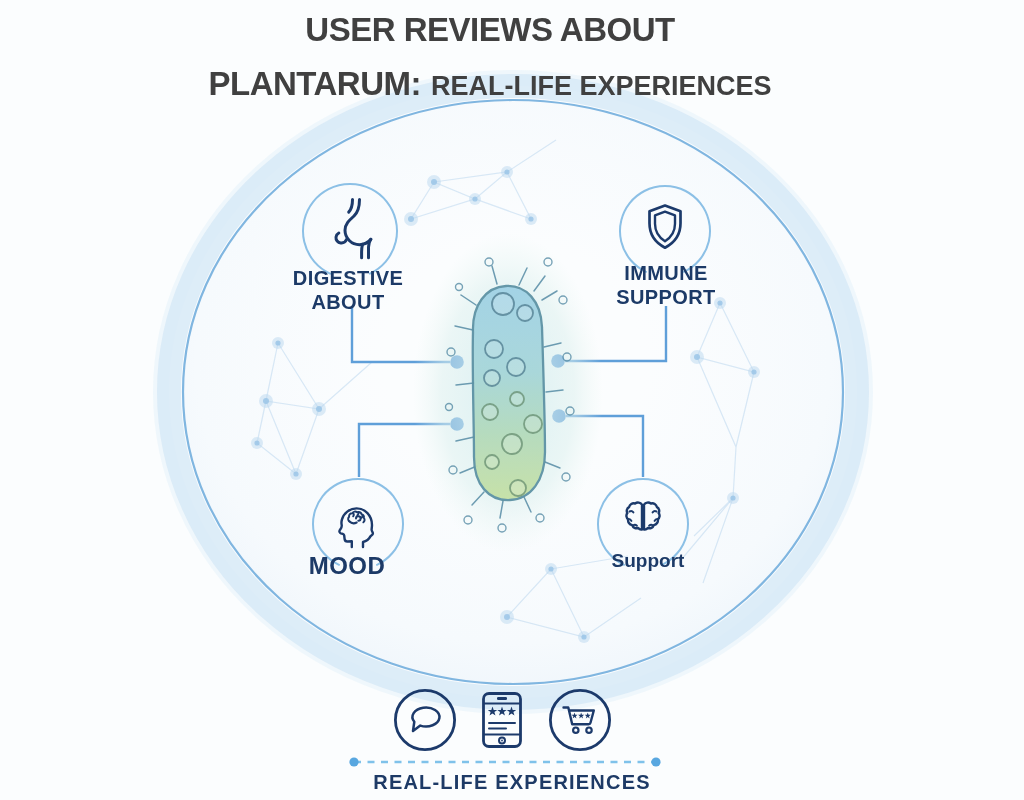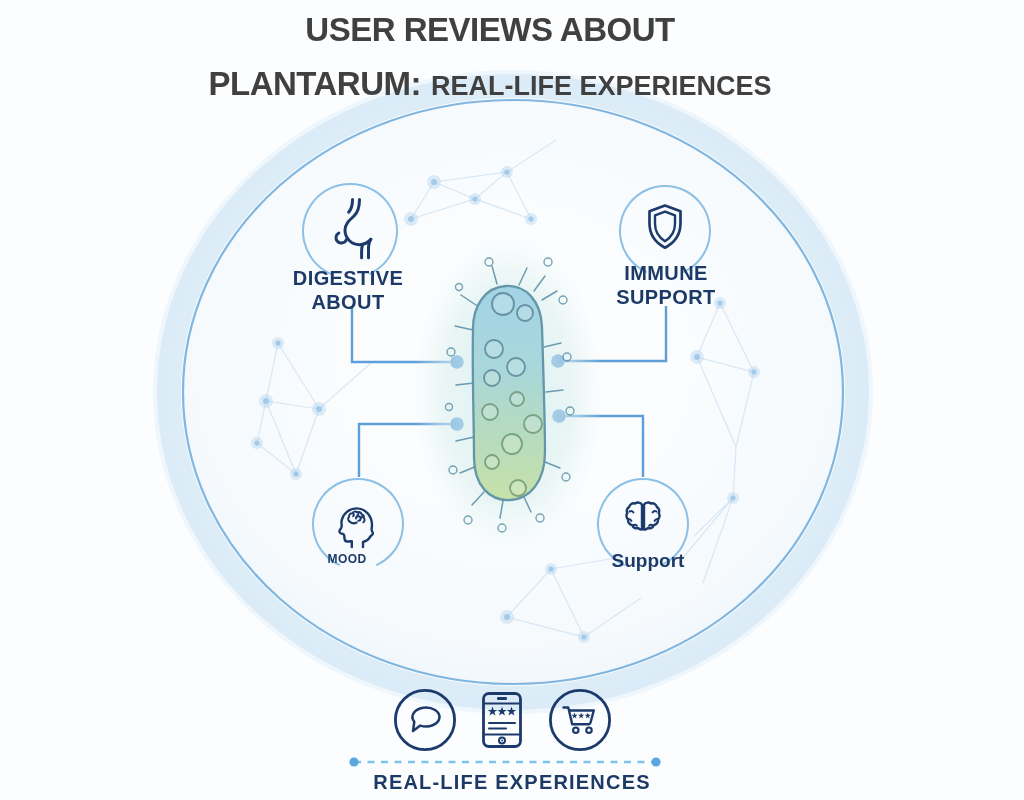--- a/index.html
+++ b/index.html
@@ -226,21 +226,21 @@
   <g fill="none" stroke="#1c3a6b" stroke-width="2.4" stroke-linecap="round" stroke-linejoin="round">
     <path d="M31 50v-5c3.6-.9 6-2.8 7.4-5.6.8-1.5 2.5-1.2 2.5-3 0-1.4-1.3-2.2-1.3-3.6 0-1.2.4-2.8.4-4.7C40 18.6 33 11.4 24.6 11.4c-7 0-13 4.8-14.7 11.2-.5 1.8-.6 3.7-.2 5.5.4 2.2-.7 3.3-1.9 5-.8 1.2-.3 2.8 1 3.2l2 .55c.75.2 1.3.85 1.4 1.65l.4 3.5c.2 1.5 1.5 2.6 3 2.5l4.2-.2V50"></path>
     <path stroke-width="2" d="M17.5 24.5c-1.6-1.1-1.8-3.4-.4-4.8-.3-2 1.3-3.7 3.3-3.5.9-1.7 3.1-2.2 4.7-.9 1.8-.8 3.9.1 4.5 1.9 1.7.4 2.7 2.1 2.2 3.7 1.2 1.3 1 3.4-.4 4.4"></path>
     <path stroke-width="2" d="M21.5 16.5c.5.9.4 2-.3 2.8"></path>
     <path stroke-width="2" d="M26.5 15.5c.2 1.1-.2 2.2-1.1 2.8"></path>
     <path stroke-width="2" d="M30.5 18.2c.3.9-.1 1.9-.9 2.4"></path>
     <path stroke-width="2" d="M17.3 24.3c1.9 2 5 2.5 7.4 1.2"></path>
     <path stroke-width="2" d="M24 21.5a2.3 2.3 0 1 1 2.3 2.3"></path>
   </g>
 </svg>
-<div class="abs feat-label feat-caps" style="left:247px;top:553px;width:200px;font-size:12px">
+<div class="abs feat-label feat-caps" style="left:247px;top:553px;width:200px;font-size:24px">
   <div>MOOD</div>
 </div>
 
 <svg class="abs" style="left:616px;top:499px" width="54" height="46" viewBox="0 0 54 46">
   <g fill="none" stroke="#1c3a6b" stroke-width="2.4" stroke-linecap="round" stroke-linejoin="round">
     <path id="hb" d="M26 5.6c-1.6-2.2-4.7-2.7-6.9-1.1-2.7-.9-5.5.8-6 3.6-2.2 1.1-3 3.9-1.7 6-1.6 1.9-1.2 4.8.8 6.2-.6 2.7 1.2 5.3 3.9 5.8.9 2.5 3.6 3.8 6.1 2.9 1 1.3 2.6 1.8 3.8 1.5V5.6z"></path>
     <use href="#hb" transform="translate(54,0) scale(-1,1)"></use>
     <g stroke-width="2">
       <path d="M13.5 12.5c1.4-.7 3-.3 3.9.9"></path>
       <path d="M11.8 20c1.6-.3 3 .5 3.6 1.9"></path>

